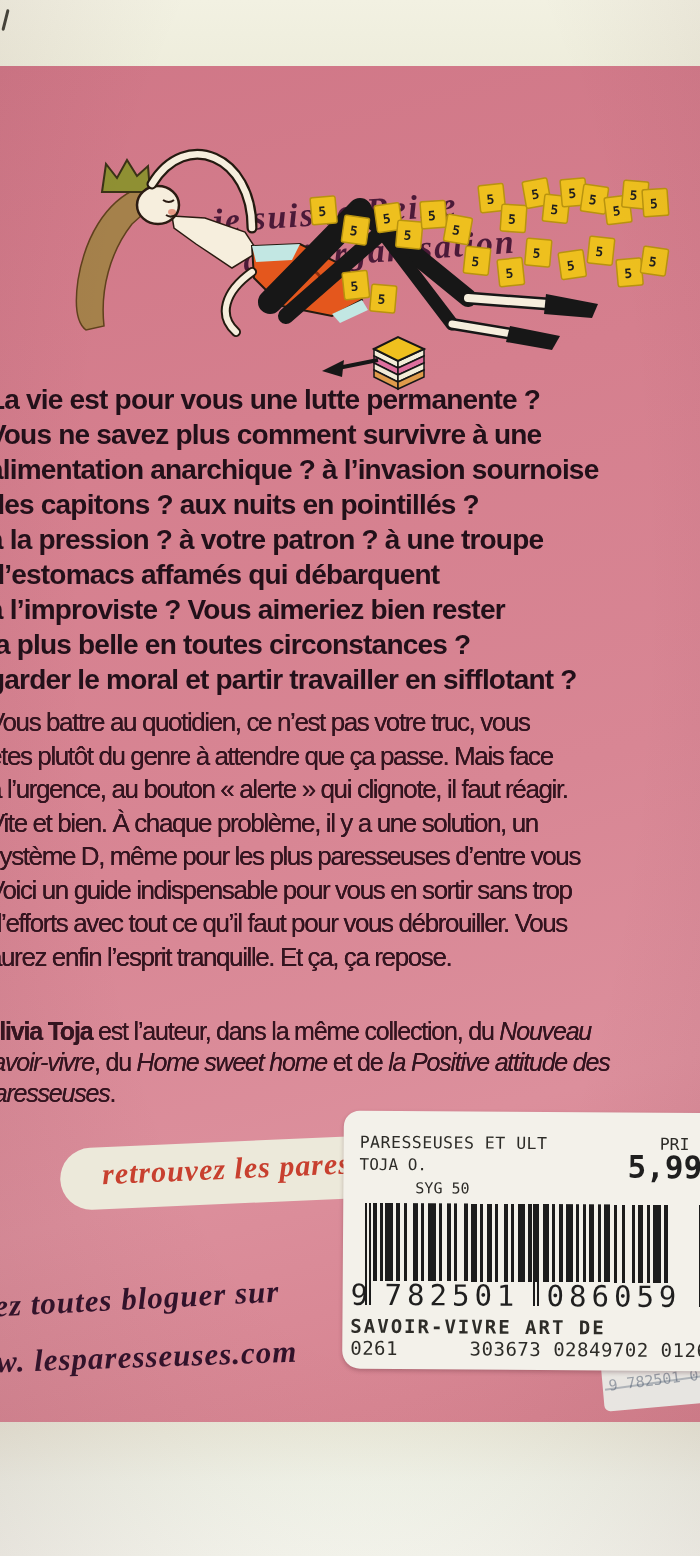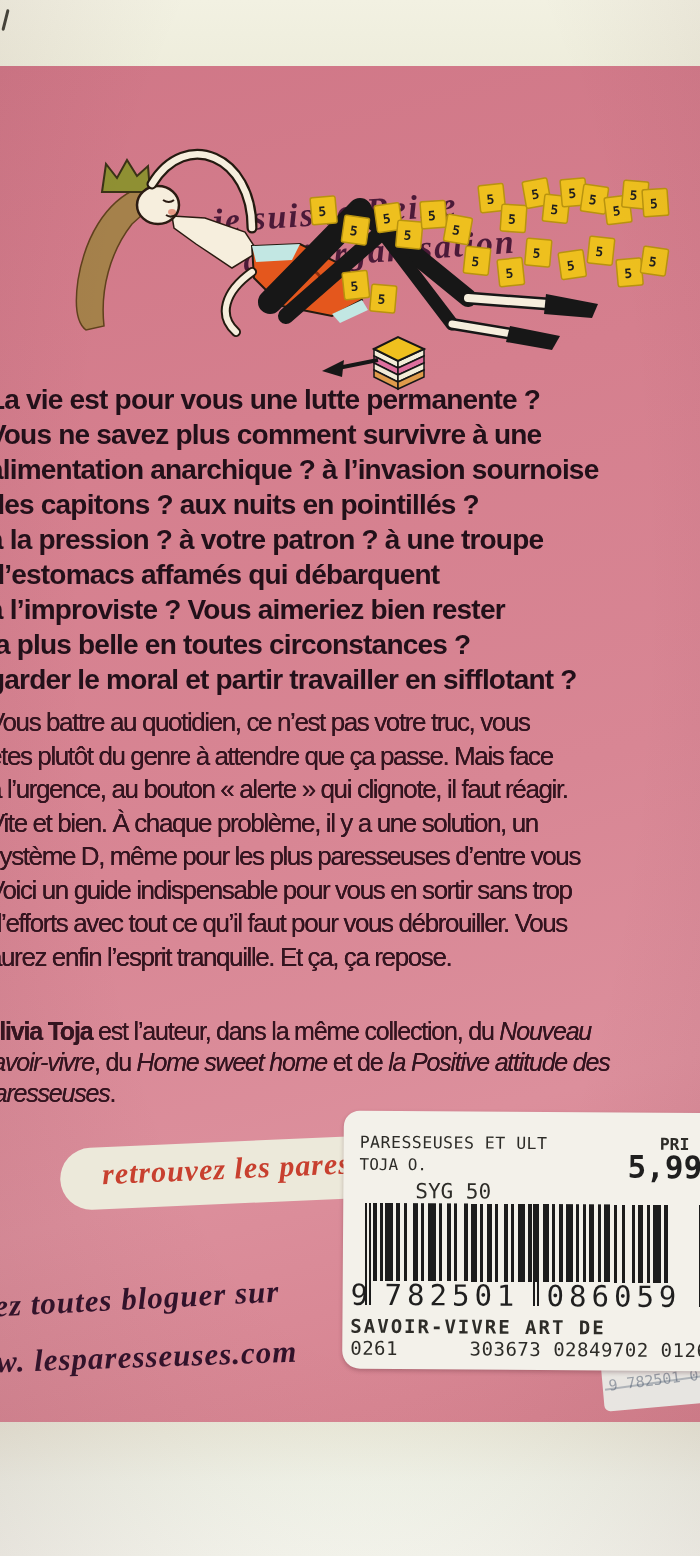--- a/index.html
+++ b/index.html
@@ -44,22 +44,22 @@
     background:#ece9da;transform:rotate(-2.5deg);z-index:1;}
   .pill-text{left:42px;top:10px;font-size:30px;font-weight:bold;color:#c8402f;
     letter-spacing:1px;}
   
   .mono{font-family:"DejaVu Sans Mono",monospace;}
   .sticker{left:343px;top:1112px;width:392px;height:258px;background:#f3f1ea;
     border-radius:16px 16px 16px 18px;transform:rotate(0.4deg);z-index:2;
     box-shadow:0 2px 4px rgba(70,25,35,0.28);color:#2d2c28;}
   .st-title{left:16px;top:22px;font-size:16.5px;letter-spacing:0.5px;}
   .st-author{left:16px;top:44px;font-size:16px;}
-  .st-code{left:72px;top:68px;font-size:21px;}
-  .st-prilabel{left:316px;top:22px;font-size:16.5px;font-weight:bold;}
+  .st-code{left:72px;top:68px;font-size:15px;}
+  .st-prilabel{left:316px;top:22px;font-size:16.5px;font-weight:normal;}
   .st-price{left:284px;top:36px;font-size:31px;font-weight:bold;color:#1f1f1f;}
   .st-barcode{left:6px;top:92px;}
   .st-cat{left:8px;top:204px;font-size:19px;font-weight:bold;letter-spacing:2px;white-space:pre;}
   .st-inv{left:8px;top:226px;font-size:19px;white-space:pre;letter-spacing:0.5px;}
   
   .old-sticker{left:600px;top:1300px;width:135px;height:106px;border-radius:6px;
     background:rgba(233,236,231,0.94);transform:rotate(-5deg);z-index:1;}
   .old-sticker .txt{left:6px;top:70px;font-size:15px;color:rgba(55,70,95,0.45);
     white-space:nowrap;transform:rotate(-2deg);}
   .old-sticker .strike{left:2px;top:80px;width:125px;border-top:2px solid rgba(70,85,110,0.35);

